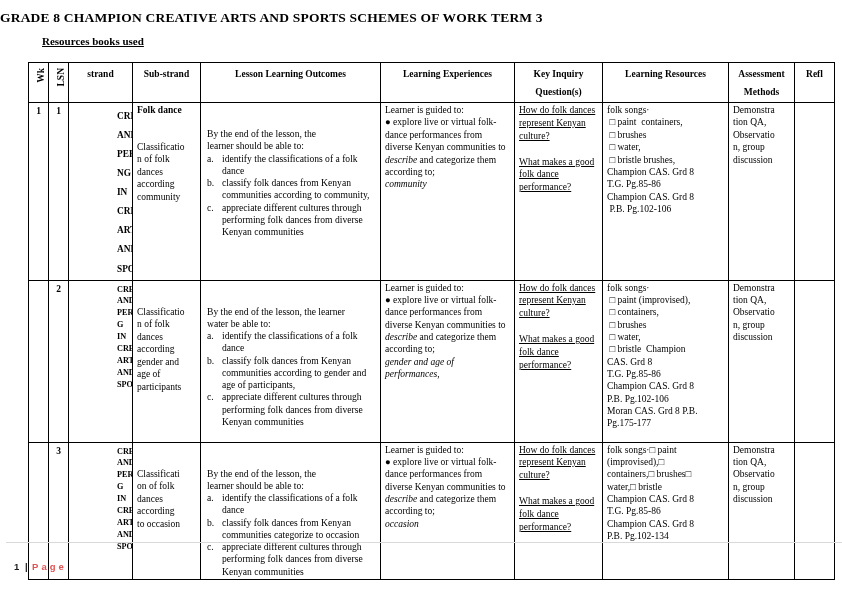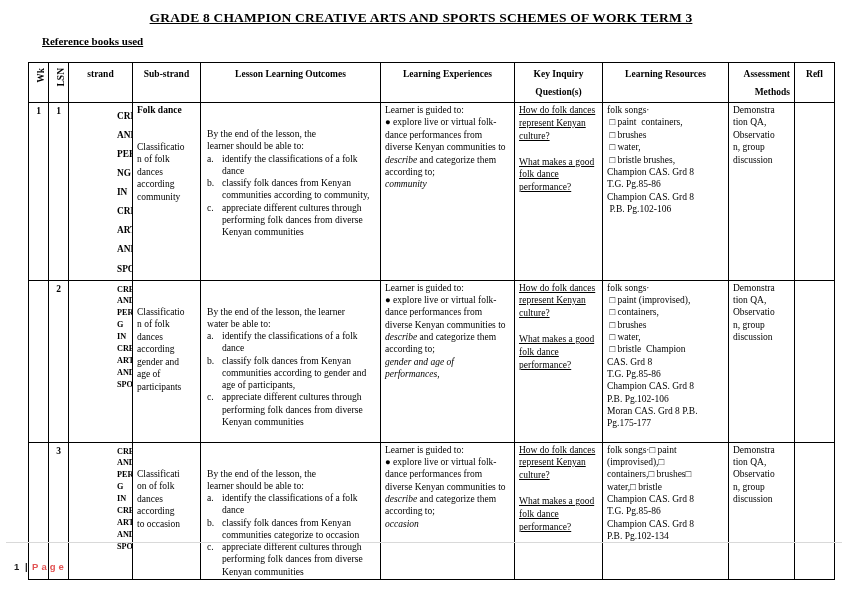--- a/index.html
+++ b/index.html
@@ -1,22 +1,22 @@
 <!DOCTYPE html>
 <html><head>
 <meta charset="utf-8">
 <style>
   html,body { margin:0; padding:0; background:#fff; }
   .page {
     position:relative; width:842px; height:595px; background:#ffffff;
     font-family:"Liberation Serif","DejaVu Serif",serif; color:#000; overflow:hidden;
   }
   .title {
-    position:absolute; top:10px; left:0; right:0; text-align:center;
-    font-size:13.5px; font-weight:bold; text-decoration:underline; letter-spacing:.2px;
+    position:absolute; top:10px; left:0; right:0; 
+    font-size:13.5px; font-weight:bold; letter-spacing:.2px;
   }
   .ref-heading {
     position:absolute; top:35px; left:42px;
     font-size:11px; font-weight:bold; text-decoration:underline;
   }
   .ref-line { position:absolute; top:49px; left:46px; font-size:11px; }
   .ref-dot { display:inline-block; margin-right:9px; font-size:9px; vertical-align:1px; }
   .ref-text { font-style:italic; }
 
   table.scheme {
@@ -26,21 +26,21 @@
   .scheme th, .scheme td {
     border:1px solid #000; vertical-align:top; padding:1px 4px;
     font-size:9.5px; line-height:1.25; overflow:hidden;
   }
   .scheme thead tr { height:35px; }
   .scheme tr.r1 { height:150px; }
   .scheme tr.r2 { height:162px; }
   .scheme tr.r3 { height:128px; }
 
   .scheme th { font-weight:bold; text-align:center; line-height:1.85; padding-top:3px; }
-  .scheme th.left { text-align:right; }
+  .scheme th.left { text-align:center; }
   .vert { display:inline-block; writing-mode:vertical-rl; transform:rotate(180deg); font-weight:bold; margin-top:2px; }
 
   td.c-wk, td.c-lsn { font-weight:bold; text-align:center; padding-top:3px; }
   td.c-strand { font-weight:bold; white-space:pre-line;padding-left:48px; }
   tr.r1 td.c-strand { font-size:9.3px; line-height:2.05; padding-top:4px; }
   tr.r2 td.c-strand, tr.r3 td.c-strand { font-size:8.2px; line-height:1.45; padding-top:3px; }
 
   .pre  { white-space:pre-line;margin-top:24px; }
   .prew { white-space:pre-wrap; }
 
@@ -70,21 +70,21 @@
   .pnum { color:#1a1a1a; letter-spacing:1.5px; }
   .pword { color:#e25353; letter-spacing:3px; margin-left:3px; }
 </style>
 </head>
 <body>
 
 <div class="page">
 
   <div class="title">GRADE 8 CHAMPION CREATIVE ARTS AND SPORTS SCHEMES OF WORK TERM 3</div>
 
-  <div class="ref-heading">Reference books used</div>
+  <div class="ref-heading">Resources books used</div>
 
 
   <table class="scheme">
     <colgroup>
       <col style="width:20px">
         <col style="width:20px">
         <col style="width:64px">
         <col style="width:68px">
       <col style="width:180px">
         <col style="width:134px">

